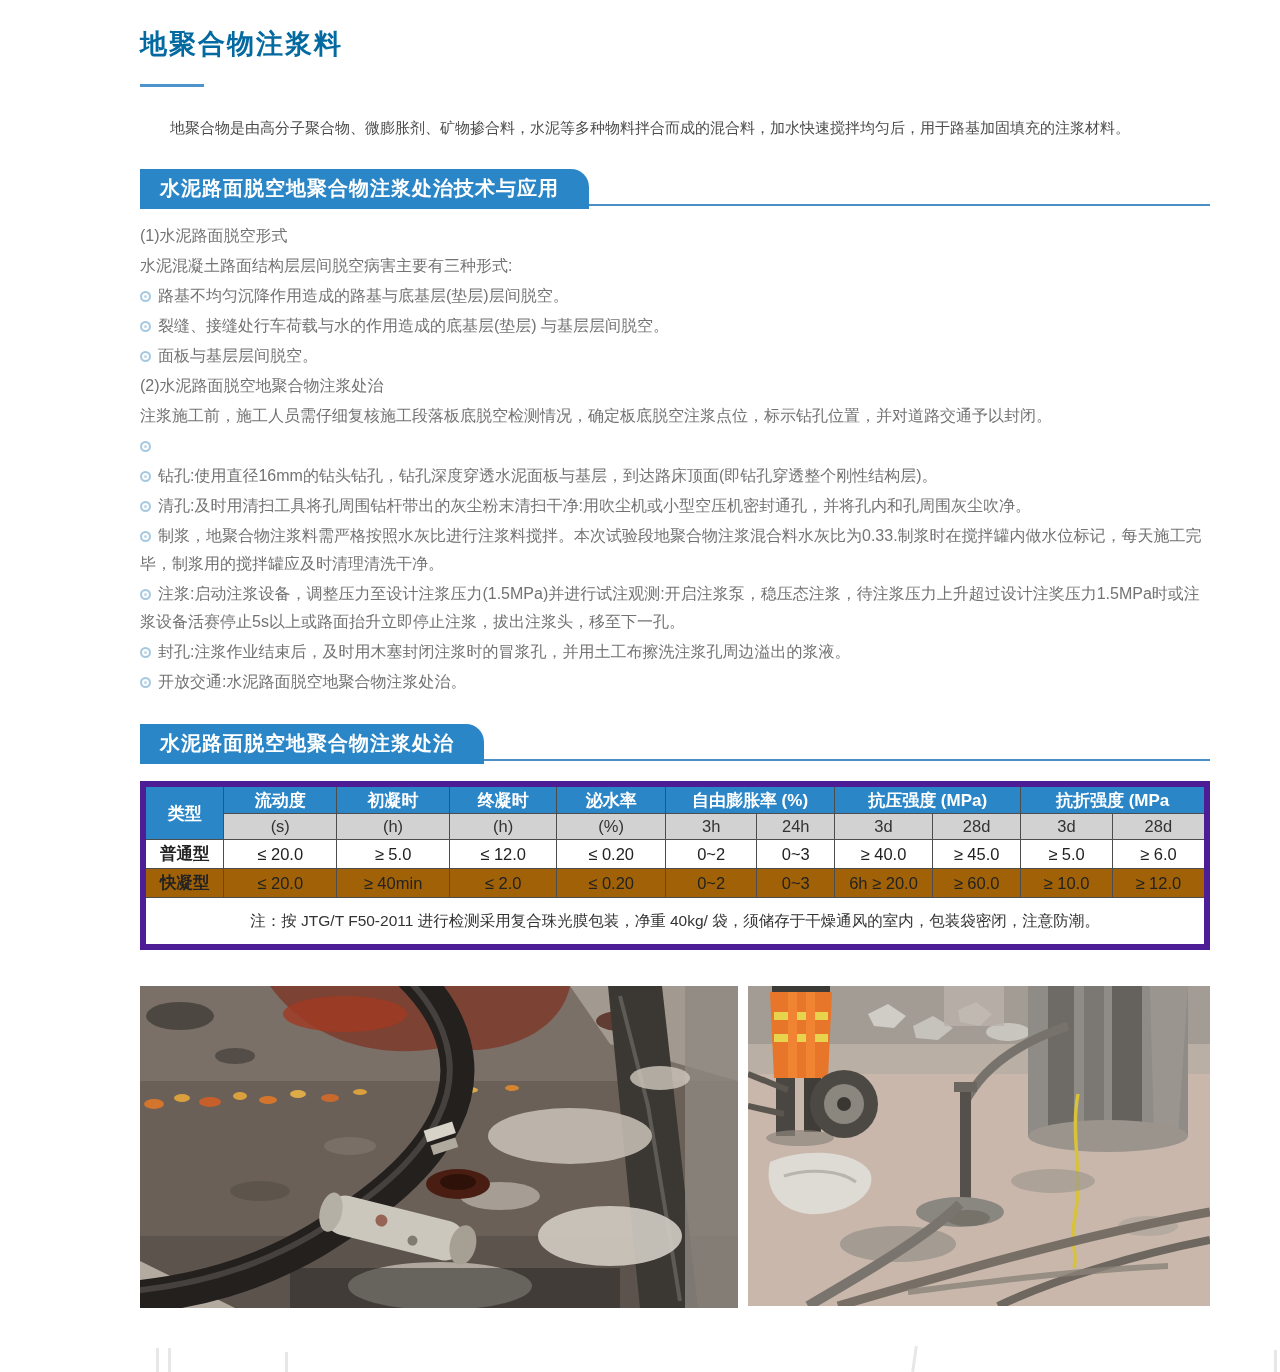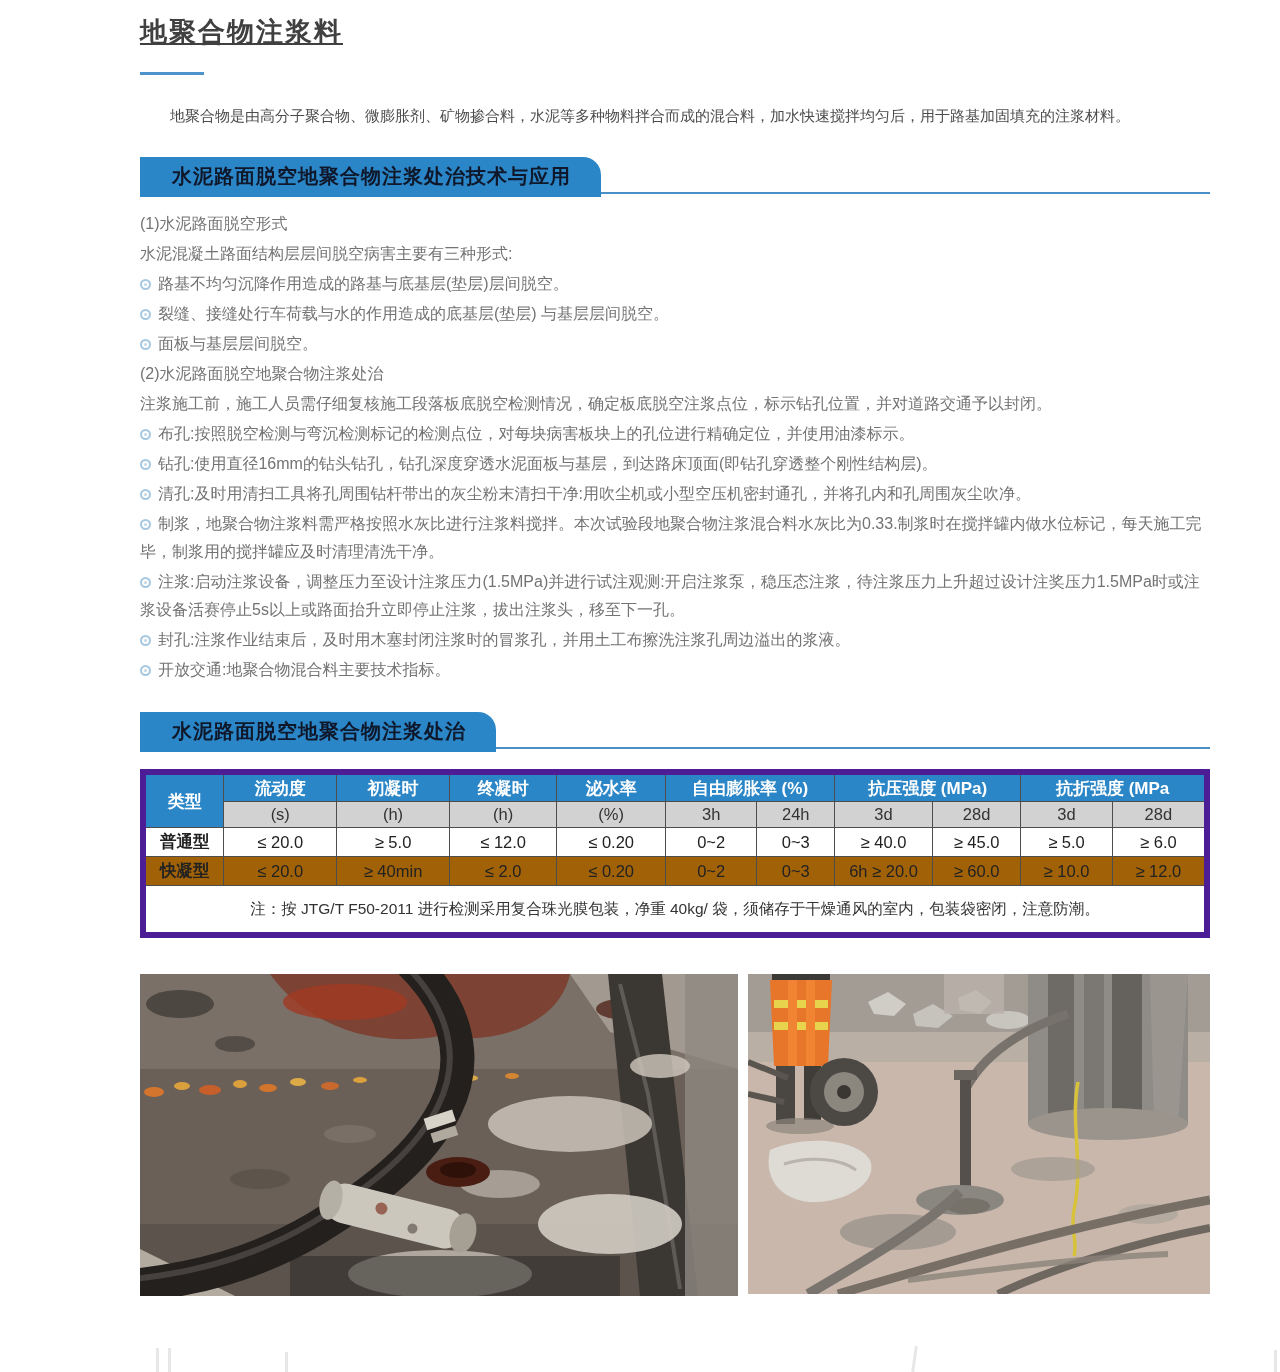--- a/index.html
+++ b/index.html
@@ -1,30 +1,30 @@
 <!DOCTYPE html>
 <html><head>
 <meta charset="utf-8">
 <style>
   * { margin:0; padding:0; box-sizing:border-box; }
   html,body { background:#ffffff; }
   body { font-family:"Liberation Sans","DejaVu Sans",sans-serif; }
   .page { position:relative; width:1280px; height:1372px; background:#fff; overflow:hidden; margin:0 auto; }
   .content { padding:0 70px 0 140px; }
 
-  .page-title { margin-top:14px; font-size:27px; font-weight:bold; color:#404040; letter-spacing:2px;text-decoration:underline; }
+  .page-title { margin-top:26px; font-size:27px; font-weight:bold; color:#0369a1; letter-spacing:2px; }
   .title-dash { width:64px; height:3px; background:#4d93cc; margin-top:22px; }
 
   .intro { margin-top:28px; font-size:15px; line-height:1.72; color:#4c4c4c; text-indent:2em; }
 
   .section-header { position:relative; margin-top:28px; height:37px; }
   .section-header .header-line { position:absolute; left:0; right:0; bottom:0; height:2px; background:#4a90c7; }
-  .banner { position:relative; display:inline-block; background:#2b86c7; color:#0f172a;
+  .banner { position:relative; display:inline-block; background:#2b86c7; color:#ffffff;
             font-size:20px; font-weight:bold; letter-spacing:1px;
-            padding:6px 30px 7px 32px; border-top-right-radius:18px; }
+            padding:6px 30px 7px 20px; border-top-right-radius:18px; }
 
   .process-list { margin-top:16px; font-size:16px; color:#737373; }
   .process-list p { line-height:28px; margin-bottom:2px; }
   .bullet { display:inline-block; width:11px; height:11px; border:2px solid #a6c8e0; border-radius:50%;
             box-shadow: inset 0 0 0 2px #ffffff, inset 0 0 0 5px #bdd6e8;
             margin-right:7px; vertical-align:-1px; }
 
   table.spec { width:100%; border-collapse:collapse; margin-top:20px; border:6px solid #4c1d95; table-layout:fixed; }
   table.spec th, table.spec td { border:1px solid #4d4d4d; text-align:center; vertical-align:middle; }
   table.spec .blue-h { background:#2b86c7; color:#fff; font-size:17px; font-weight:bold; height:30px; }
@@ -58,27 +58,27 @@
     </div>
 
     <div class="process-list">
       <p><span>(1)水泥路面脱空形式</span></p>
       <p><span>水泥混凝土路面结构层层间脱空病害主要有三种形式:</span></p>
       <p><span class="bullet"></span><span>路基不均匀沉降作用造成的路基与底基层(垫层)层间脱空。</span></p>
       <p><span class="bullet"></span><span>裂缝、接缝处行车荷载与水的作用造成的底基层(垫层) 与基层层间脱空。</span></p>
       <p><span class="bullet"></span><span>面板与基层层间脱空。</span></p>
       <p><span>(2)水泥路面脱空地聚合物注浆处治</span></p>
       <p><span>注浆施工前，施工人员需仔细复核施工段落板底脱空检测情况，确定板底脱空注浆点位，标示钻孔位置，并对道路交通予以封闭。</span></p>
-      <p><span class="bullet"></span><span>布孔:按照脱空检测与弯沉检测标记的检测点位，对每块病害板块上的孔位进行精确定位，并使用油漆标示。</span></p>
+      <p><span class="bullet"></span></p>
       <p><span class="bullet"></span><span>钻孔:使用直径16mm的钻头钻孔，钻孔深度穿透水泥面板与基层，到达路床顶面(即钻孔穿透整个刚性结构层)。</span></p>
       <p><span class="bullet"></span><span>清孔:及时用清扫工具将孔周围钻杆带出的灰尘粉末清扫干净:用吹尘机或小型空压机密封通孔，并将孔内和孔周围灰尘吹净。</span></p>
       <p><span class="bullet"></span><span>制浆，地聚合物注浆料需严格按照水灰比进行注浆料搅拌。本次试验段地聚合物注浆混合料水灰比为0.33.制浆时在搅拌罐内做水位标记，每天施工完毕，制浆用的搅拌罐应及时清理清洗干净。</span></p>
       <p><span class="bullet"></span><span>注浆:启动注浆设备，调整压力至设计注浆压力(1.5MPa)并进行试注观测:开启注浆泵，稳压态注浆，待注浆压力上升超过设计注奖压力1.5MPa时或注浆设备活赛停止5s以上或路面抬升立即停止注浆，拔出注浆头，移至下一孔。</span></p>
       <p><span class="bullet"></span><span>封孔:注浆作业结束后，及时用木塞封闭注浆时的冒浆孔，并用土工布擦洗注浆孔周边溢出的浆液。</span></p>
-      <p><span class="bullet"></span><span>开放交通:地聚合物混合料主要技术指标。</span></p>
+      <p><span class="bullet"></span><span>开放交通:水泥路面脱空地聚合物注浆处治。</span></p>
     </div>
 
     <div class="section-header">
       <div class="header-line"></div>
       <div class="banner">水泥路面脱空地聚合物注浆处治</div>
     </div>
 
     <table class="spec">
       <colgroup>
         <col style="width:7.6%">

